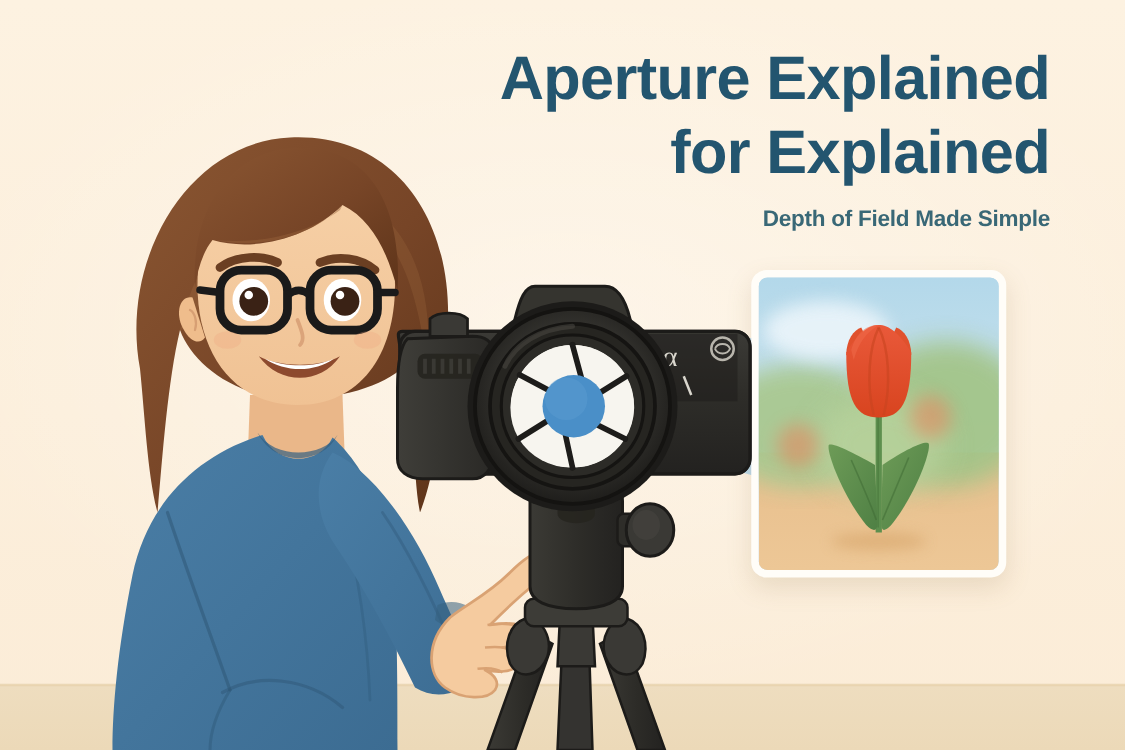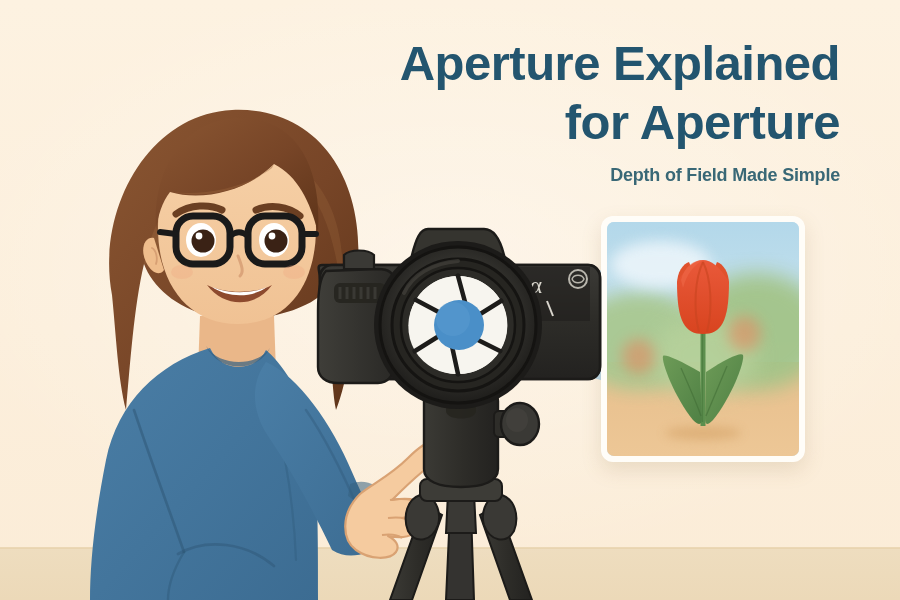--- a/index.html
+++ b/index.html
@@ -74,21 +74,21 @@
 
 <div id="stage">
 
   <div class="abs" id="bg-wall"></div>
   <div class="abs" id="bg-floor"></div>
   <div class="abs" id="bg-floor-line"></div>
   <div class="abs" id="bg-vignette"></div>
 
   <div class="abs" id="title-block">
     <span id="title-line-1">Aperture Explained</span>
-    <span id="title-line-2">for Aperture</span>
+    <span id="title-line-2">for Explained</span>
     <span id="subtitle">Depth of Field Made Simple</span>
   </div>
 
   <svg class="abs" id="person" viewBox="0 0 360 520">
     <defs>
       <linearGradient id="gSweater" x1="0" y1="0" x2="1" y2="1">
         <stop offset="0%" stop-color="#4a7ea6"></stop>
           <stop offset="100%" stop-color="#3c6c92"></stop>
       </linearGradient>
       <linearGradient id="gHair" x1="0" y1="0" x2="1" y2="1">

